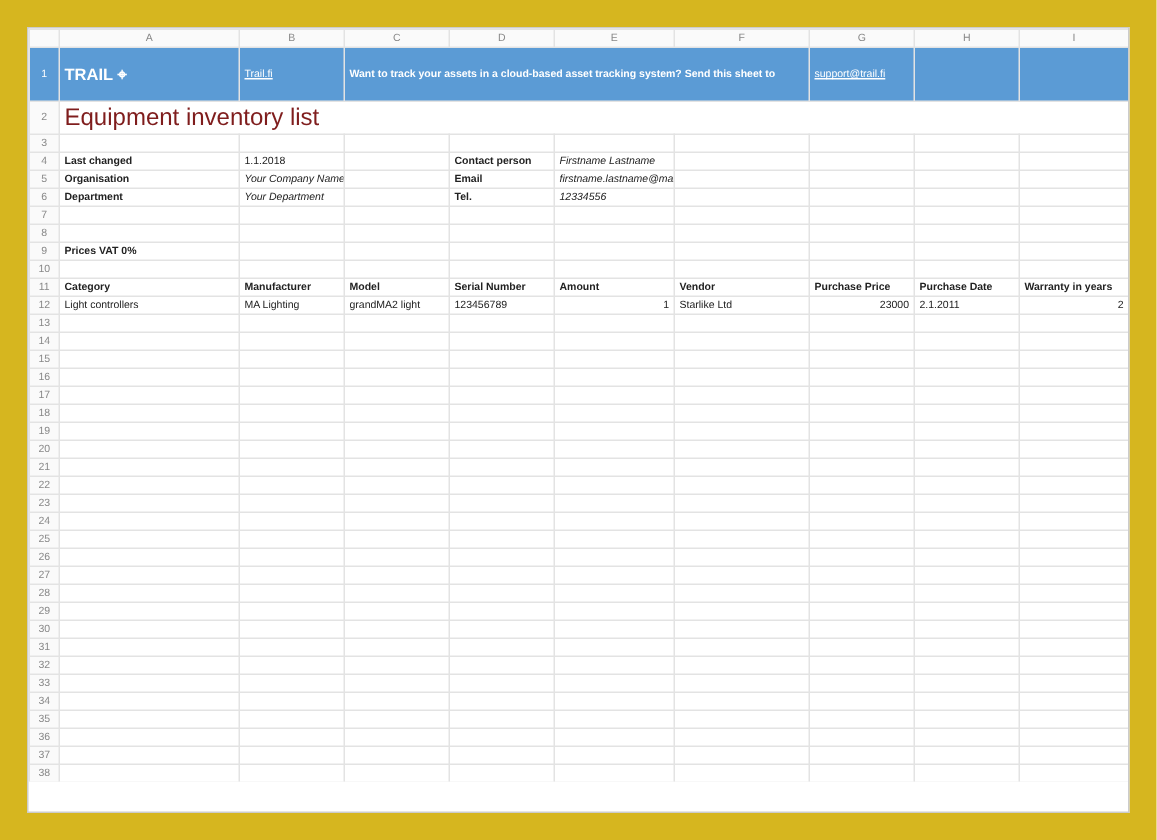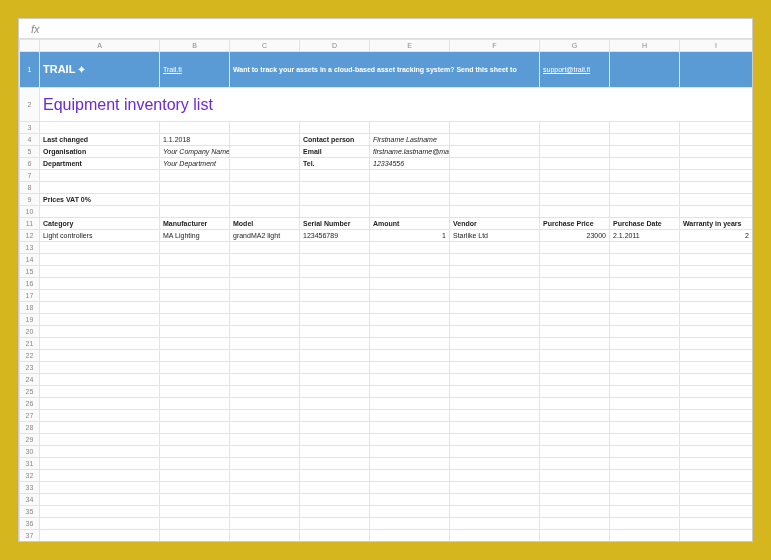--- a/index.html
+++ b/index.html
@@ -44,44 +44,40 @@
     th { background:#fafafa; font-weight:normal; text-align:center; color:#888; }
     .rowhdr {
       background:#fafafa; text-align:center; color:#888;
       width:20px; min-width:20px; max-width:20px;
     }
     .corner { background:#fafafa; width:20px; }
     tr.header-row td { background:#5b9bd5; color:#fff; height:36px; vertical-align:middle; }
     tr.header-row td.brand { font-weight:bold; font-size:11px; }
     tr.header-row td a { color:#fff; text-decoration:underline; font-size:7px; }
     tr.header-row td.msg { font-size:7px; font-weight:bold; }
-    .title { font-size:16px; font-weight:400; color:#6d28d9; height:34px; }
+    .title { font-size:16px; font-weight:400; color:#7f1d1d; height:22px; }
     .bold { font-weight:bold; }
     .italic { font-style:italic; }
     .colhdr { font-weight:bold; }
     .num { text-align:right; }
     col.cA { width:120px; }
     col.cB { width:70px; }
     col.cC { width:70px; }
     col.cD { width:70px; }
     col.cE { width:80px; }
     col.cF { width:90px; }
     col.cG { width:70px; }
     col.cH { width:70px; }
     col.cI { width:73px; }
     .reticle { color:#fff; display:inline-block; margin-left:3px; }
   </style>
 </head>
 <body>
 
 <div class="frame">
-  <div class="fxbar">
-    <div class="fxbar-label">fx</div>
-    <input type="text" class="fxbar-input" style="">
-  </div>
   <div class="sheet">
     <table>
       <colgroup>
         <col class="rowhdr">
           <col class="cA">
           <col class="cB">
           <col class="cC">
           <col class="cD">
         <col class="cE">
           <col class="cF">

